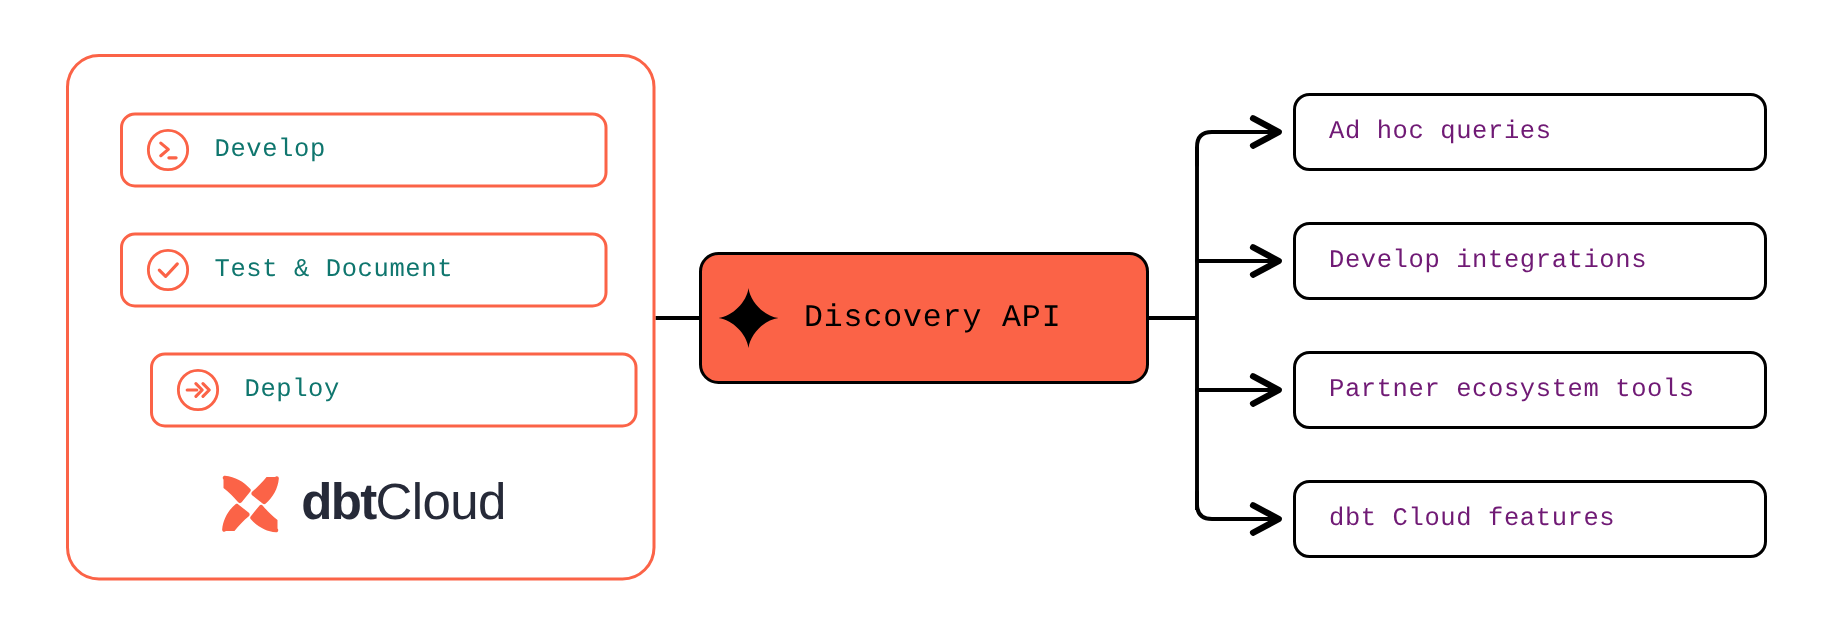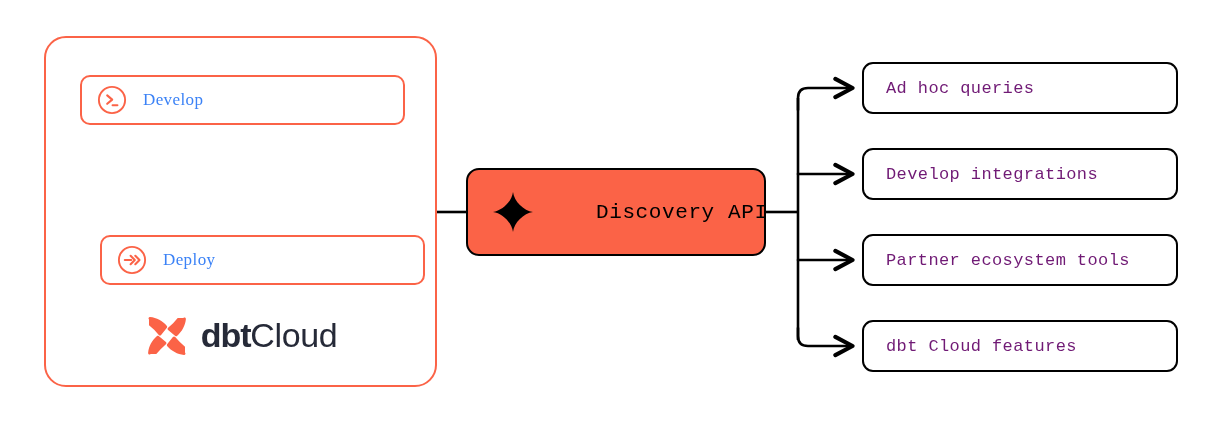--- a/index.html
+++ b/index.html
@@ -56,23 +56,23 @@
     width: 30px;
     height: 30px;
     flex: 0 0 30px;
     display: block;
   }
 
   .stage-label {
     margin-left: 16px;
     font-size: 17px;
     letter-spacing: 0.4px;
-    color: #3b82f6;
-    white-space: nowrap;
-    font-family: Liberation Serif, serif;
+    color: #0f766e;
+    white-space: nowrap;
+    font-family: Liberation Mono, monospace;
   }
 
   
   .dbt-logo {
     position: absolute;
     left: 0;
     right: 0;
     top: 268px;
     height: 60px;
     display: flex;
@@ -104,22 +104,21 @@
     left: 466px;
     top: 168px;
     width: 300px;
     height: 88px;
     box-sizing: border-box;
     border: 2.5px solid #000000;
     border-radius: 13px;
     background: #FB6347;
     display: flex;
     align-items: center;
-    padding-left: 24px;
-    gap: 46px;
+    padding-left: 10px;
   }
   .spark-icon {
     width: 42px;
     height: 42px;
     flex: 0 0 42px;
     display: block;
   }
   .center-label {
     margin-left: 16px;
     font-size: 21px;
@@ -197,20 +196,27 @@
 
     <div class="stage-item s0">
       <svg class="stage-icon" viewBox="0 0 30 30" aria-hidden="true">
         <circle cx="15" cy="15" r="13.1" fill="none" stroke="#FB6347" stroke-width="1.9"></circle>
         <path d="M10.2,10.4 L15.2,14.6 L10.2,18.8" fill="none" stroke="#FB6347" stroke-width="2.1" stroke-linecap="round" stroke-linejoin="round"></path>
         <path d="M15.6,20.2 L20.4,20.2" fill="none" stroke="#FB6347" stroke-width="2.1" stroke-linecap="round"></path>
       </svg>
       <span class="stage-label">Develop</span>
     </div>
 
+    <div class="stage-item s1">
+      <svg class="stage-icon" viewBox="0 0 30 30" aria-hidden="true">
+        <circle cx="15" cy="15" r="13.1" fill="none" stroke="#FB6347" stroke-width="1.9"></circle>
+        <path d="M9.2,15.1 L13.4,19.3 L21.2,10.9" fill="none" stroke="#FB6347" stroke-width="2.1" stroke-linecap="round" stroke-linejoin="round"></path>
+      </svg>
+      <span class="stage-label">Test &amp; Document</span>
+    </div>
 
     <div class="stage-item s2">
       <svg class="stage-icon" viewBox="0 0 30 30" aria-hidden="true">
         <circle cx="15" cy="15" r="13.1" fill="none" stroke="#FB6347" stroke-width="1.9"></circle>
         <path d="M7.8,15 L14.2,15" fill="none" stroke="#FB6347" stroke-width="2.1" stroke-linecap="round"></path>
         <path d="M13.6,10.8 L17.8,15 L13.6,19.2" fill="none" stroke="#FB6347" stroke-width="2.1" stroke-linecap="round" stroke-linejoin="round"></path>
         <path d="M18.3,10.8 L22.5,15 L18.3,19.2" fill="none" stroke="#FB6347" stroke-width="2.1" stroke-linecap="round" stroke-linejoin="round"></path>
       </svg>
       <span class="stage-label">Deploy</span>
     </div>

